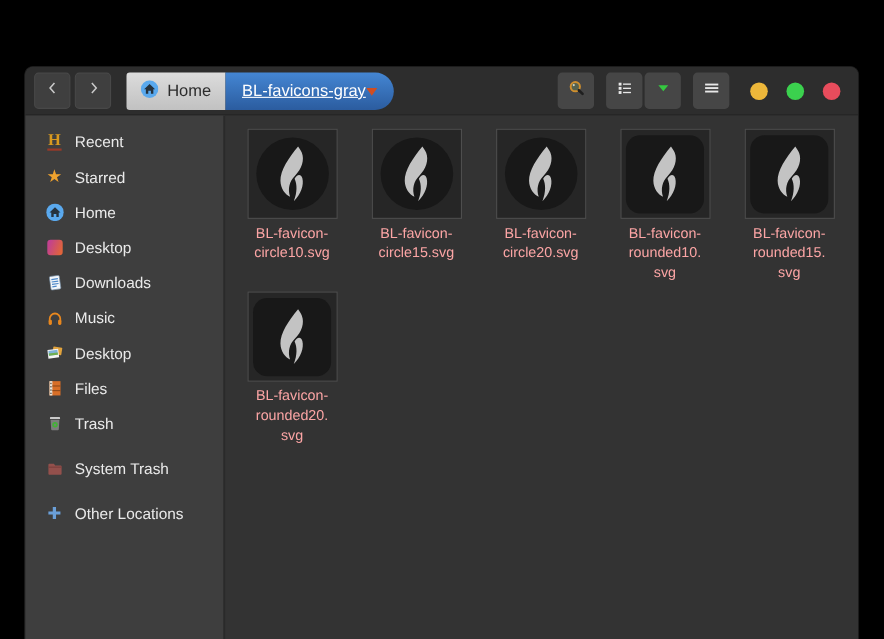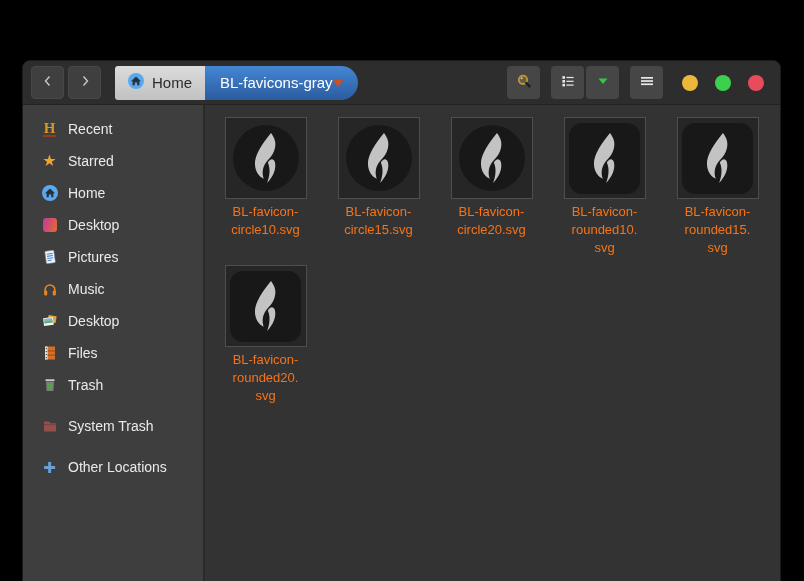--- a/index.html
+++ b/index.html
@@ -25,21 +25,21 @@
   }
   .pathbar { display:flex; margin-left:10px; height:34px; }
   .path-home {
     background:linear-gradient(#dcdcdc,#c1c1c1); color:#2b2b2b;
     display:flex; align-items:center; gap:8px; padding:0 13px;
     border-radius:3px 0 0 3px; font-size:15px; cursor:pointer;
   }
   .path-current {
     background:linear-gradient(#4486d3,#2b5c9f); color:#ffffff;
     display:flex; align-items:center; gap:0; padding:0 15px 0 15px;
-    border-radius:0 17px 17px 0; font-size:15px; cursor:pointer;
+    border-radius:0 17px 17px 0; font-size:15px; cursor:pointer;text-decoration:underline;
   }
   .caret-orange {
     width:0; height:0; border-left:5px solid transparent;
     border-right:5px solid transparent; border-top:7px solid #cf4e22; margin-top:2px;
   }
   .tool-btn {
     width:33px; height:33px; background:#464646; border-radius:4px;
     display:flex; align-items:center; justify-content:center; cursor:pointer;
   }
   .ml-auto { margin-left:auto; }
@@ -75,21 +75,21 @@
   }
   .file-cell { width:113px; height:148px; display:flex; flex-direction:column; align-items:center; cursor:pointer; }
   .tile {
     width:82px; height:82px; border:1px solid #4e4e4e; background:#262626;
     display:flex; align-items:center; justify-content:center;
   }
   .shape { display:flex; align-items:center; justify-content:center; background:#181818; }
   .shape-circle  { width:66px; height:66px; border-radius:50%; }
   .shape-rounded { width:71px; height:71px; border-radius:13px; }
   .file-label {
-    margin-top:4px; font-size:13px; line-height:18px; color:#f97316;
+    margin-top:4px; font-size:13px; line-height:18px; color:#fca5a5;
     text-align:center; white-space:pre-line;
   }
 </style>
 </head>
 <body>
 
 <svg width="0" height="0" style="position:absolute">
   <defs>
     <g id="flame">
       <path d="M37.5 4.5 C28 16 19.5 28.5 19.8 39 C20 47 24.5 52.8 29.5 55 C27 47.5 28.6 39.8 34.2 34.2 C41.5 27 44 18 41.3 11 C40.2 8.3 38.9 6.3 37.5 4.5 Z" fill="#c3c3c3"></path>
@@ -215,21 +215,21 @@
             <svg width="16" height="16">
                 <g transform="rotate(-8 8 8)">
               <rect x="3.6" y="1.8" width="9" height="12.4" rx="1" fill="#f2f6fa" stroke="#7a91a8" stroke-width="0.6"></rect>
               <rect x="5.1" y="4.2" width="6" height="1.1" fill="#4a86c8"></rect>
               <rect x="5.1" y="6.4" width="6" height="1.1" fill="#4a86c8"></rect>
               <rect x="5.1" y="8.6" width="6" height="1.1" fill="#4a86c8"></rect>
               <rect x="5.1" y="10.8" width="4" height="1.1" fill="#4a86c8"></rect>
             </g>
               </svg>
           </span>
-          <span>Pictures</span>
+          <span>Downloads</span>
         </div>
         <div class="side-item">
           <span class="ic">
             <svg width="16" height="16">
               <path d="M3.2 12 V8.8 a4.8 4.8 0 0 1 9.6 0 V12" fill="none" stroke="#e8871e" stroke-width="1.6"></path>
               <rect x="2.2" y="9.6" width="3" height="4.8" rx="1.2" fill="#e8871e"></rect>
               <rect x="10.8" y="9.6" width="3" height="4.8" rx="1.2" fill="#e8871e"></rect>
             </svg>
           </span>
           <span>Music</span>

